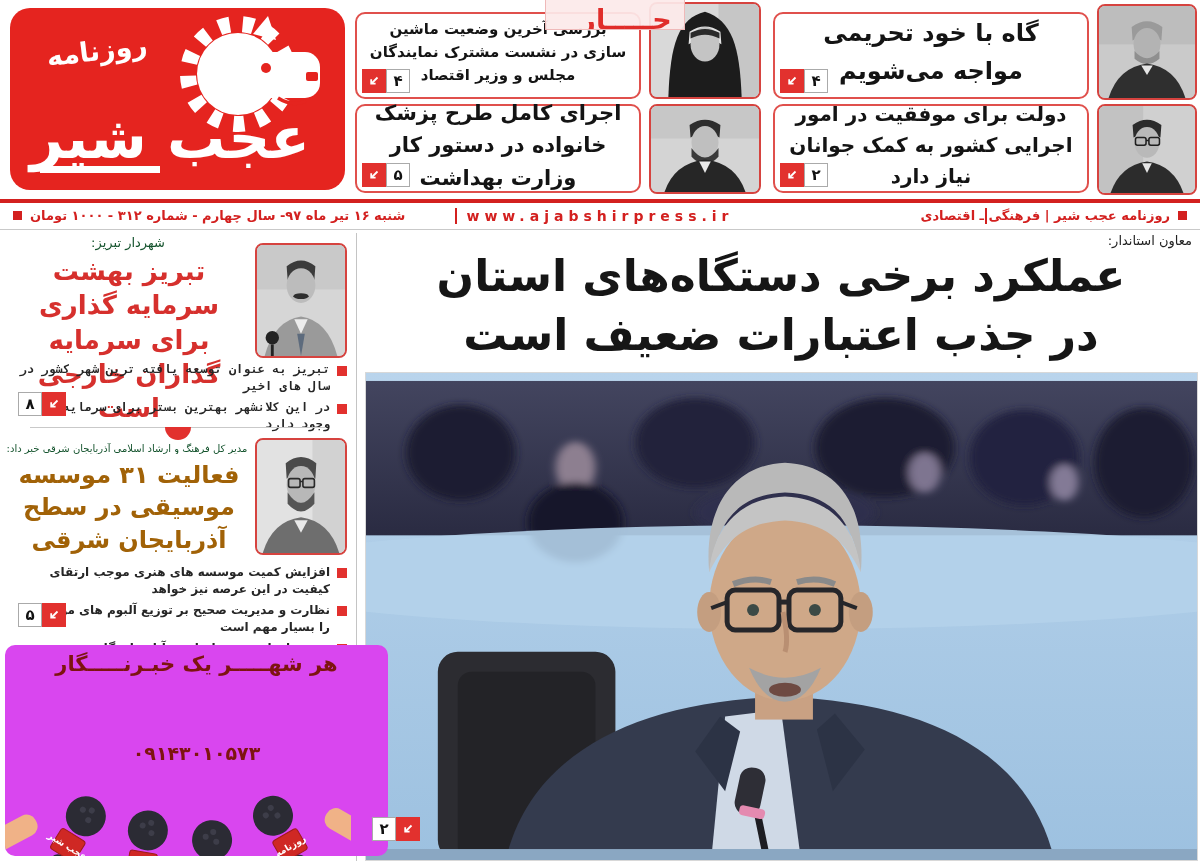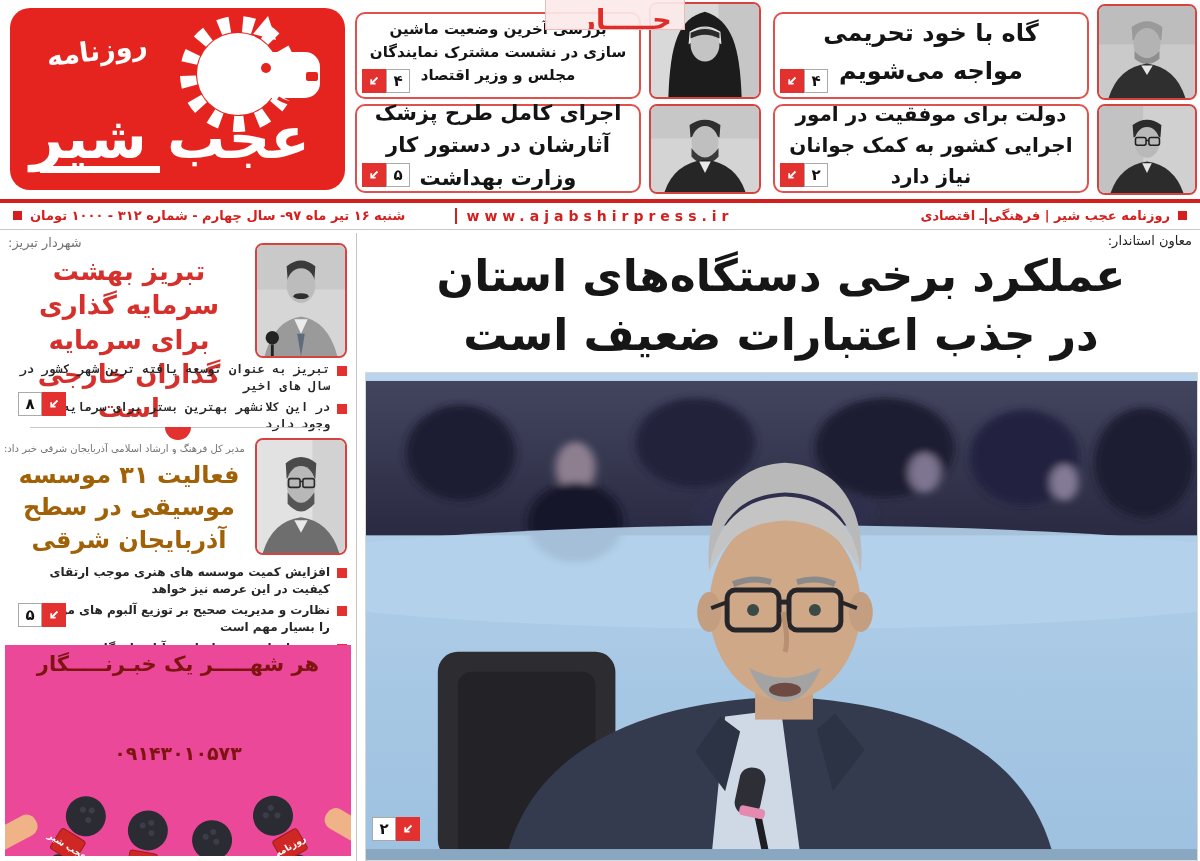--- a/index.html
+++ b/index.html
@@ -79,21 +79,21 @@
     font-size:44px;font-weight:bold;line-height:1.35;
   }
   .main-photo{
     left:365px;top:372px;width:833px;height:489px;overflow:hidden;
     border:1px solid #d8d8d8;box-sizing:border-box;background:#aecbe7;
   }
   .main-photo svg{display:block;width:100%;height:100%;}
   .lead-badge{position:absolute;left:6px;top:444px;}
 
   
-  .kicker{font-size:13px;color:#737373;text-align:left;}
+  .kicker{font-size:13px;color:#14532d;text-align:center;}
   .k1{left:8px;top:235px;width:240px;}
   .k2{left:4px;top:443px;width:246px;font-size:10px;white-space:nowrap;overflow:hidden;}
   .lhead1{
     left:8px;top:254px;width:242px;text-align:center;color:#d6302d;
     font-size:26px;font-weight:bold;line-height:1.32;
   }
   .lhead2{
     left:8px;top:459px;width:242px;text-align:center;color:#a16207;
     font-size:24px;font-weight:bold;line-height:1.35;
   }
@@ -103,21 +103,21 @@
   .bullet-row{display:flex;direction:rtl;justify-content:flex-start;margin-bottom:4px;}
   .bullet-sq{flex:0 0 10px;width:10px;height:10px;background:#e2312e;margin-left:7px;margin-top:4px;}
   .bullet-tx{font-size:12px;font-weight:bold;color:#262626;line-height:17px;letter-spacing:-0.2px;}
   .badge8{position:absolute;left:18px;top:392px;}
   .badge5{position:absolute;left:18px;top:603px;}
   .sec-divider{left:30px;top:427px;width:296px;height:1px;background:#c9c9c9;}
   .sec-bump{left:165px;top:427px;width:26px;height:13px;background:#e2312e;border-radius:0 0 26px 26px;}
 
   
   .ad{
-    left:5px;top:645px;width:346px;height:211px;background:#ec4899;border-radius:0;
+    left:5px;top:645px;width:383px;height:211px;background:#d946ef;border-radius:10px;
     overflow:hidden;
   }
   .ad-title{
     margin-top:7px;text-align:center;color:#7d1410;font-weight:bold;font-size:21px;
   }
   .ad-body{
     margin:2px 12px 0 12px;text-align:center;color:#ffffff;font-weight:bold;
     font-size:13px;line-height:1.6;
   }
   .ad-phone{
@@ -157,21 +157,21 @@
     <span class="arw">
       <svg viewBox="0 0 12 12">
           <path d="M9.5,2.5 L4,8" stroke="#fff" stroke-width="1.8" fill="none"></path>
           <path d="M3.2,4.2 L3.2,8.6 L7.6,8.6" stroke="#fff" stroke-width="1.8" fill="none"></path>
         </svg>
     </span>
   </div>
 </div>
 
 <div class="abs hbox box2 rtl">
-  <div class="t">اجرای کامل طرح پزشک آثارشان در دستور کار وزارت بهداشت</div>
+  <div class="t">اجرای کامل طرح پزشک خانواده در دستور کار وزارت بهداشت</div>
   <div class="badge b-inbox">
     <span class="num">۵</span>
     <span class="arw">
       <svg viewBox="0 0 12 12">
           <path d="M9.5,2.5 L4,8" stroke="#fff" stroke-width="1.8" fill="none"></path>
           <path d="M3.2,4.2 L3.2,8.6 L7.6,8.6" stroke="#fff" stroke-width="1.8" fill="none"></path>
         </svg>
     </span>
   </div>
 </div>

